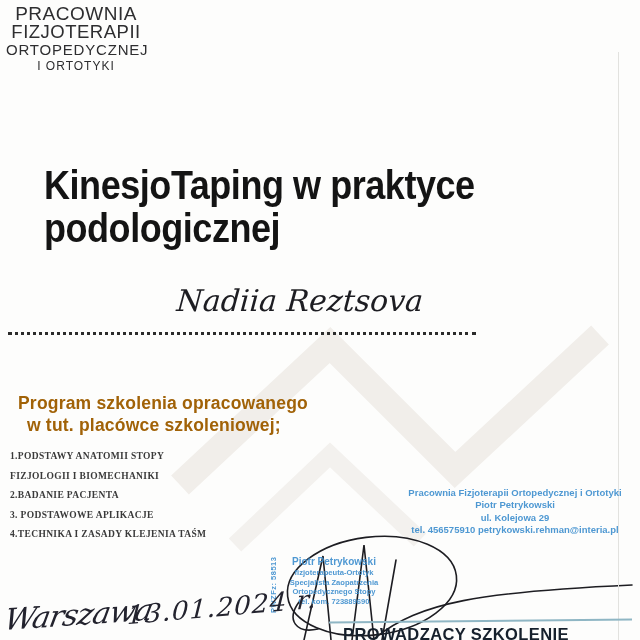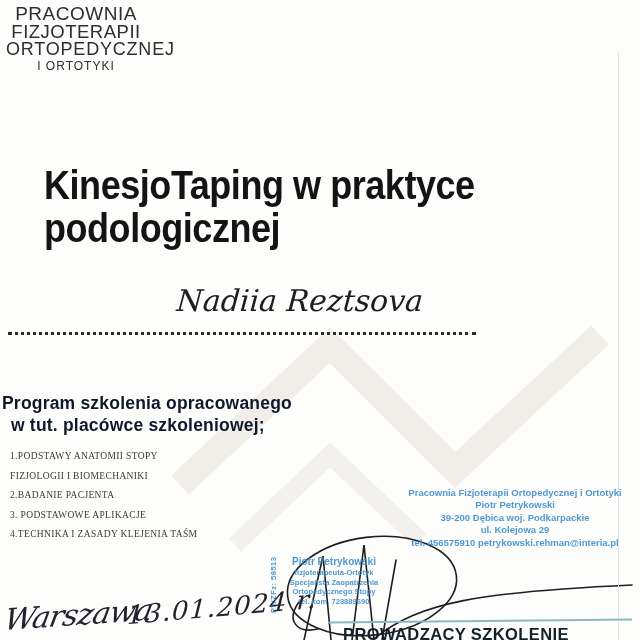--- a/index.html
+++ b/index.html
@@ -5,38 +5,38 @@
   html,body{margin:0;padding:0;background:#888;}
   #scan{
     position:relative;width:640px;height:640px;overflow:hidden;
     background:#fdfdfc;font-family:"Liberation Sans",sans-serif;color:#1c1c1c;
   }
   
   .logo{position:absolute;left:6px;top:5px;width:140px;text-align:center;
         color:#2e2e30;letter-spacing:.5px;}
   .logo .l1{font-size:19px;line-height:18px;}
   .logo .l2{font-size:18.5px;line-height:18px;}
-  .logo .l3{font-size:18px;line-height:17px;letter-spacing:.8px;}
+  .logo .l3{font-size:15px;line-height:17px;letter-spacing:.8px;}
   .logo .l4{font-size:12px;line-height:17px;letter-spacing:1px;}
   
   .title{position:absolute;left:44px;top:164px;font-weight:700;font-size:40px;
          line-height:43px;letter-spacing:-.5px;color:#141414;
          transform:scaleX(.9);transform-origin:left top;white-space:nowrap;}
   
   .name{position:absolute;left:140px;top:283px;width:320px;text-align:center;
         font-family:"DejaVu Serif",serif;font-style:italic;font-size:30px;
         color:#1d1d22;transform:skewX(-4deg);}
   .dotline{position:absolute;left:8px;top:322px;width:468px;height:10px;
            border-bottom:3.2px dotted #2b2b2b;}
   
-  .prog-head{position:absolute;left:2px;top:392px;color:#0f172a;font-weight:700;
+  .prog-head{position:absolute;left:18px;top:392px;color:#a16207;font-weight:700;
              font-size:17.5px;line-height:22px;letter-spacing:.2px;}
   .prog-head .ind{padding-left:9px;}
   .prog-list{position:absolute;left:10px;top:451px;font-family:"Liberation Serif",serif;
-             font-weight:400;font-size:9.5px;letter-spacing:.35px;color:#3a3a3a;}
+             font-weight:700;font-size:9.5px;letter-spacing:.35px;color:#3a3a3a;}
   .prog-list div{height:19.5px;}
   
   .stamp{color:#4090cf;font-weight:700;}
   .stamp-right{position:absolute;left:393px;top:487px;width:244px;text-align:center;
                font-size:9.5px;line-height:12.4px;opacity:.92;}
   .stamp-center{position:absolute;left:283px;top:556px;width:102px;text-align:center;
                 opacity:.92;}
   .stamp-center .big{font-size:10px;line-height:12px;}
   .stamp-center .sm{font-size:7.6px;line-height:9.6px;}
   .stamp-vert{position:absolute;left:269px;top:553px;height:60px;
@@ -102,21 +102,20 @@
     <div>1.PODSTAWY ANATOMII STOPY</div>
     <div>FIZJOLOGII I BIOMECHANIKI</div>
     <div>2.BADANIE PACJENTA</div>
     <div>3. PODSTAWOWE  APLIKACJE</div>
     <div>4.TECHNIKA I ZASADY KLEJENIA TAŚM</div>
   </div>
 
   <div class="stamp stamp-right">
     <div>Pracownia Fizjoterapii Ortopedycznej i Ortotyki</div>
     <div>Piotr Petrykowski</div>
-    <div>39-200 Dębica woj. Podkarpackie</div>
     <div>ul. Kolejowa 29</div>
     <div>tel. 456575910 petrykowski.rehman@interia.pl</div>
   </div>
 
   <div class="stamp-vert">PWZFz: 58513</div>
   <div class="stamp stamp-center">
     <div class="big">Piotr Petrykowski</div>
     <div class="sm">fizjoterapeuta-Ortotyk</div>
     <div class="sm">Specjalista Zaopatrzenia</div>
     <div class="sm">Ortopedycznego Stopy</div>

